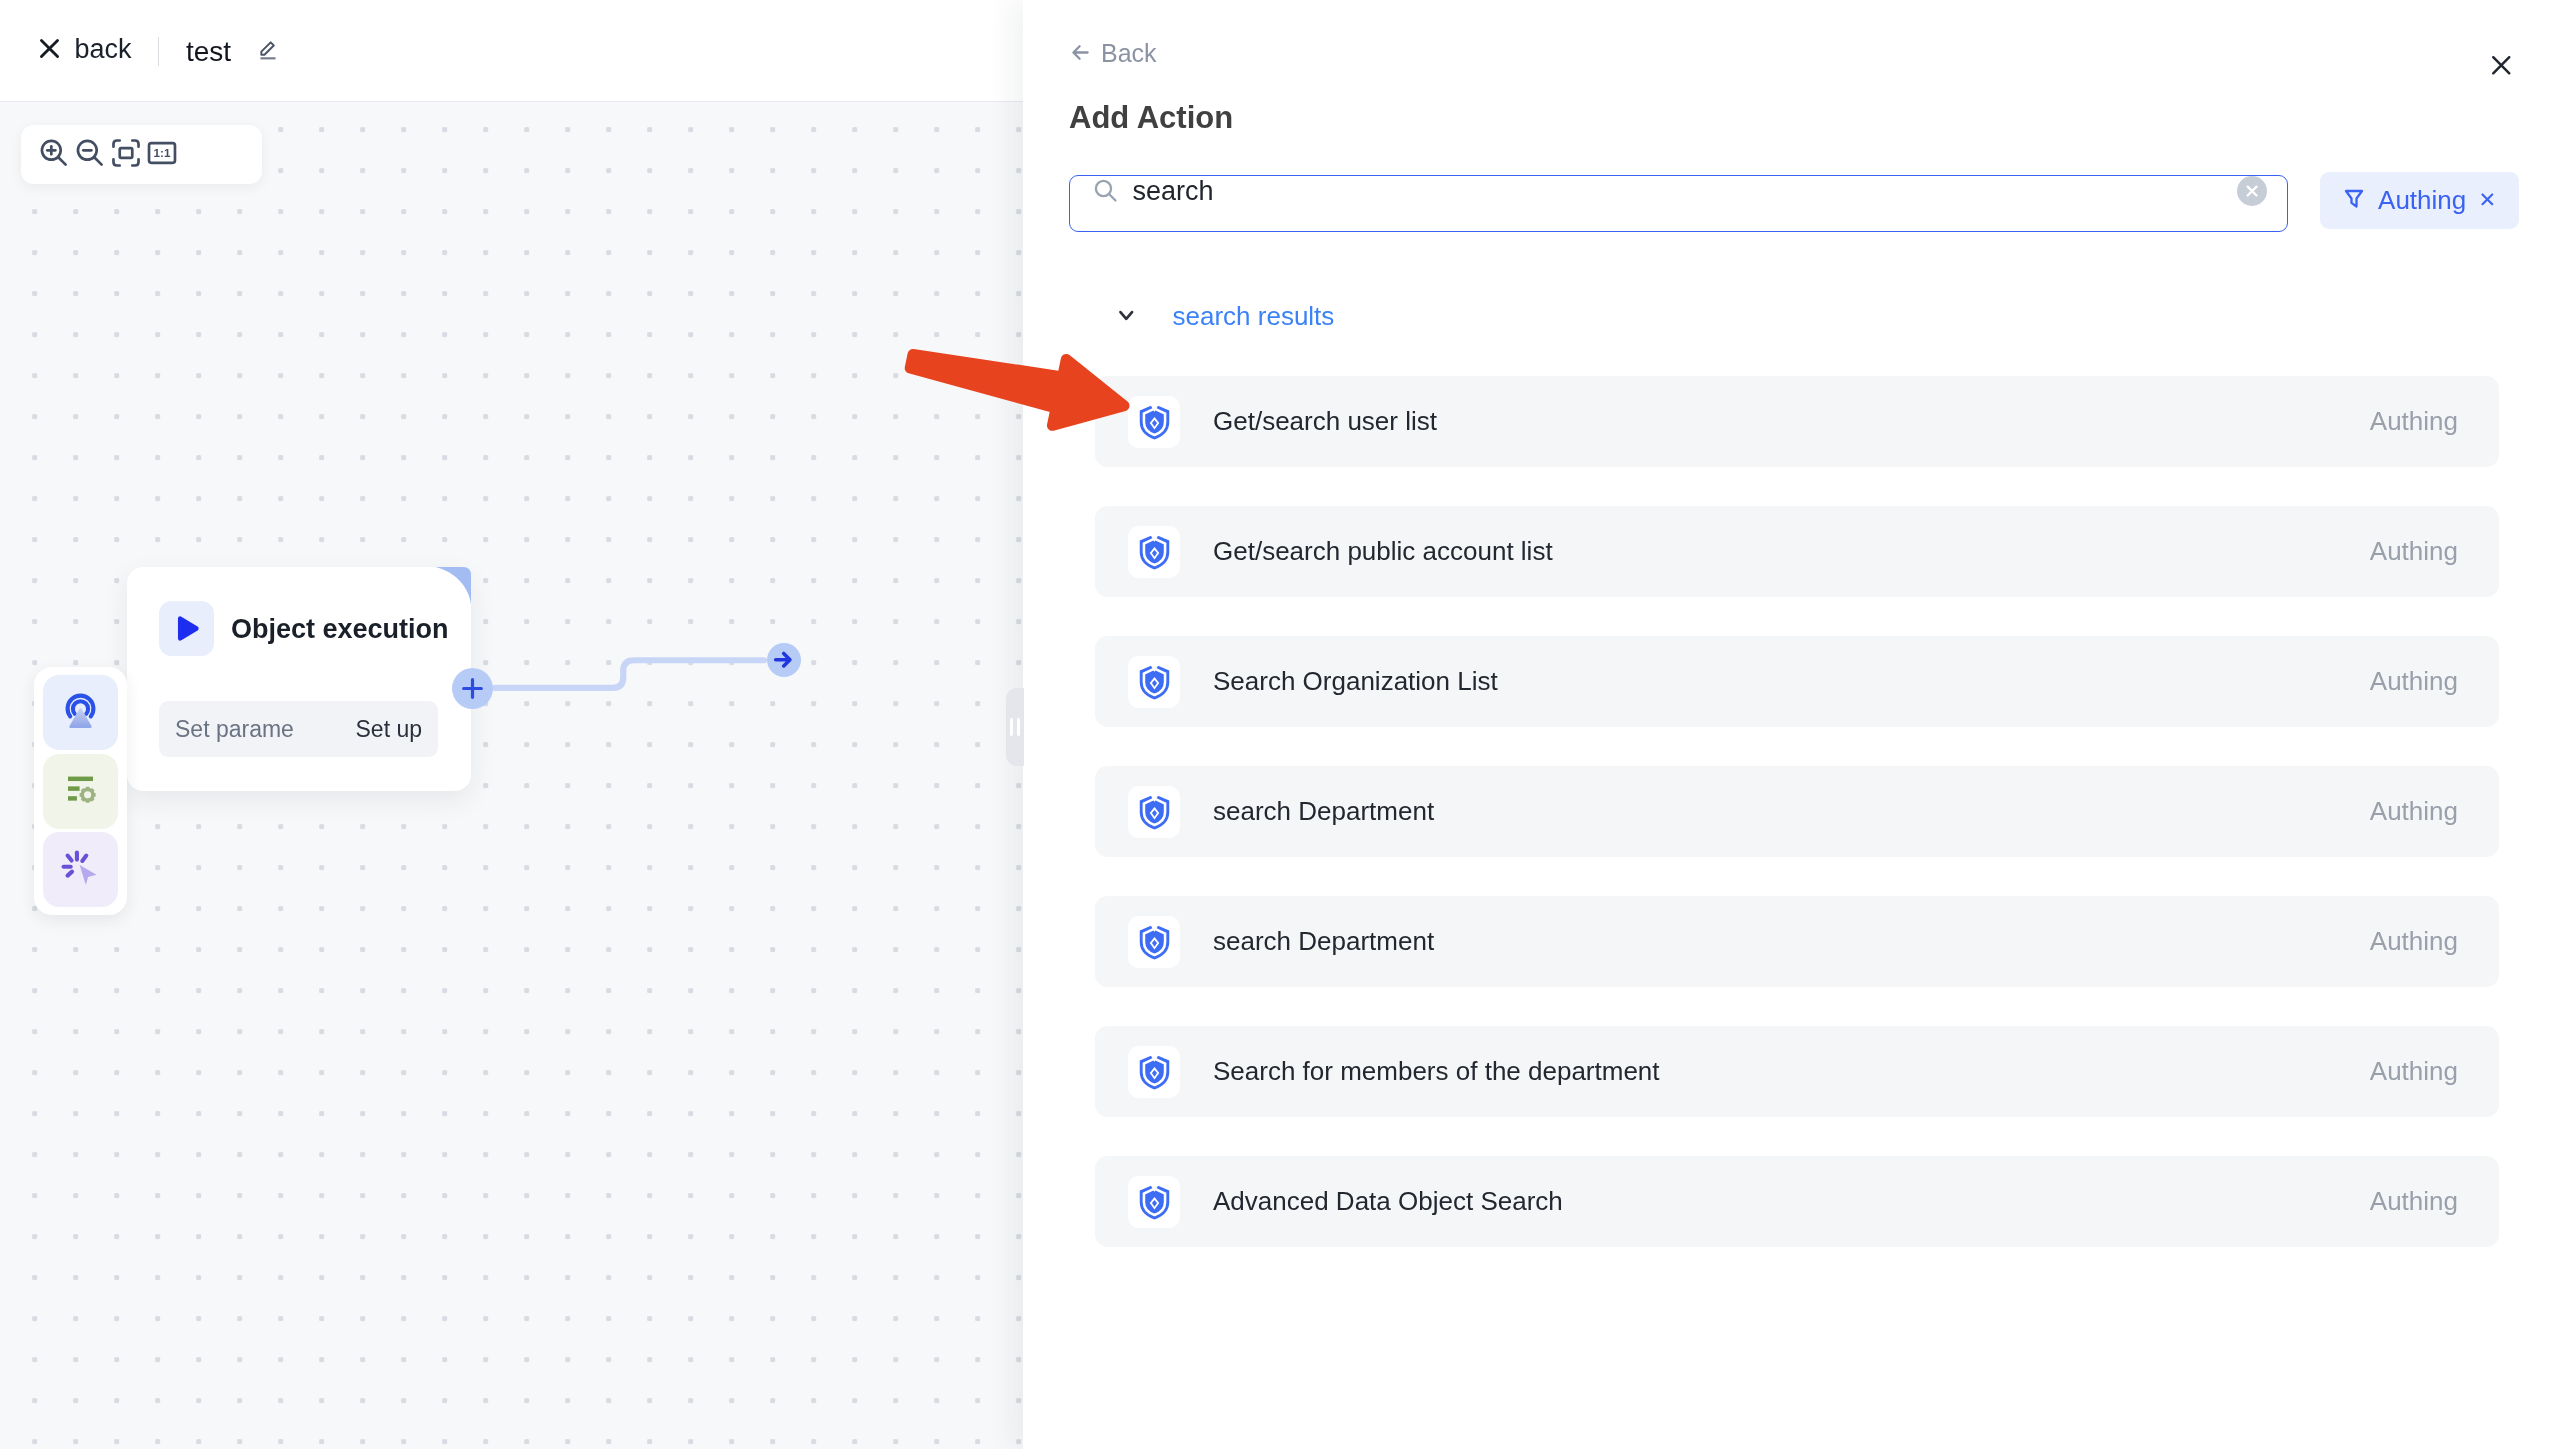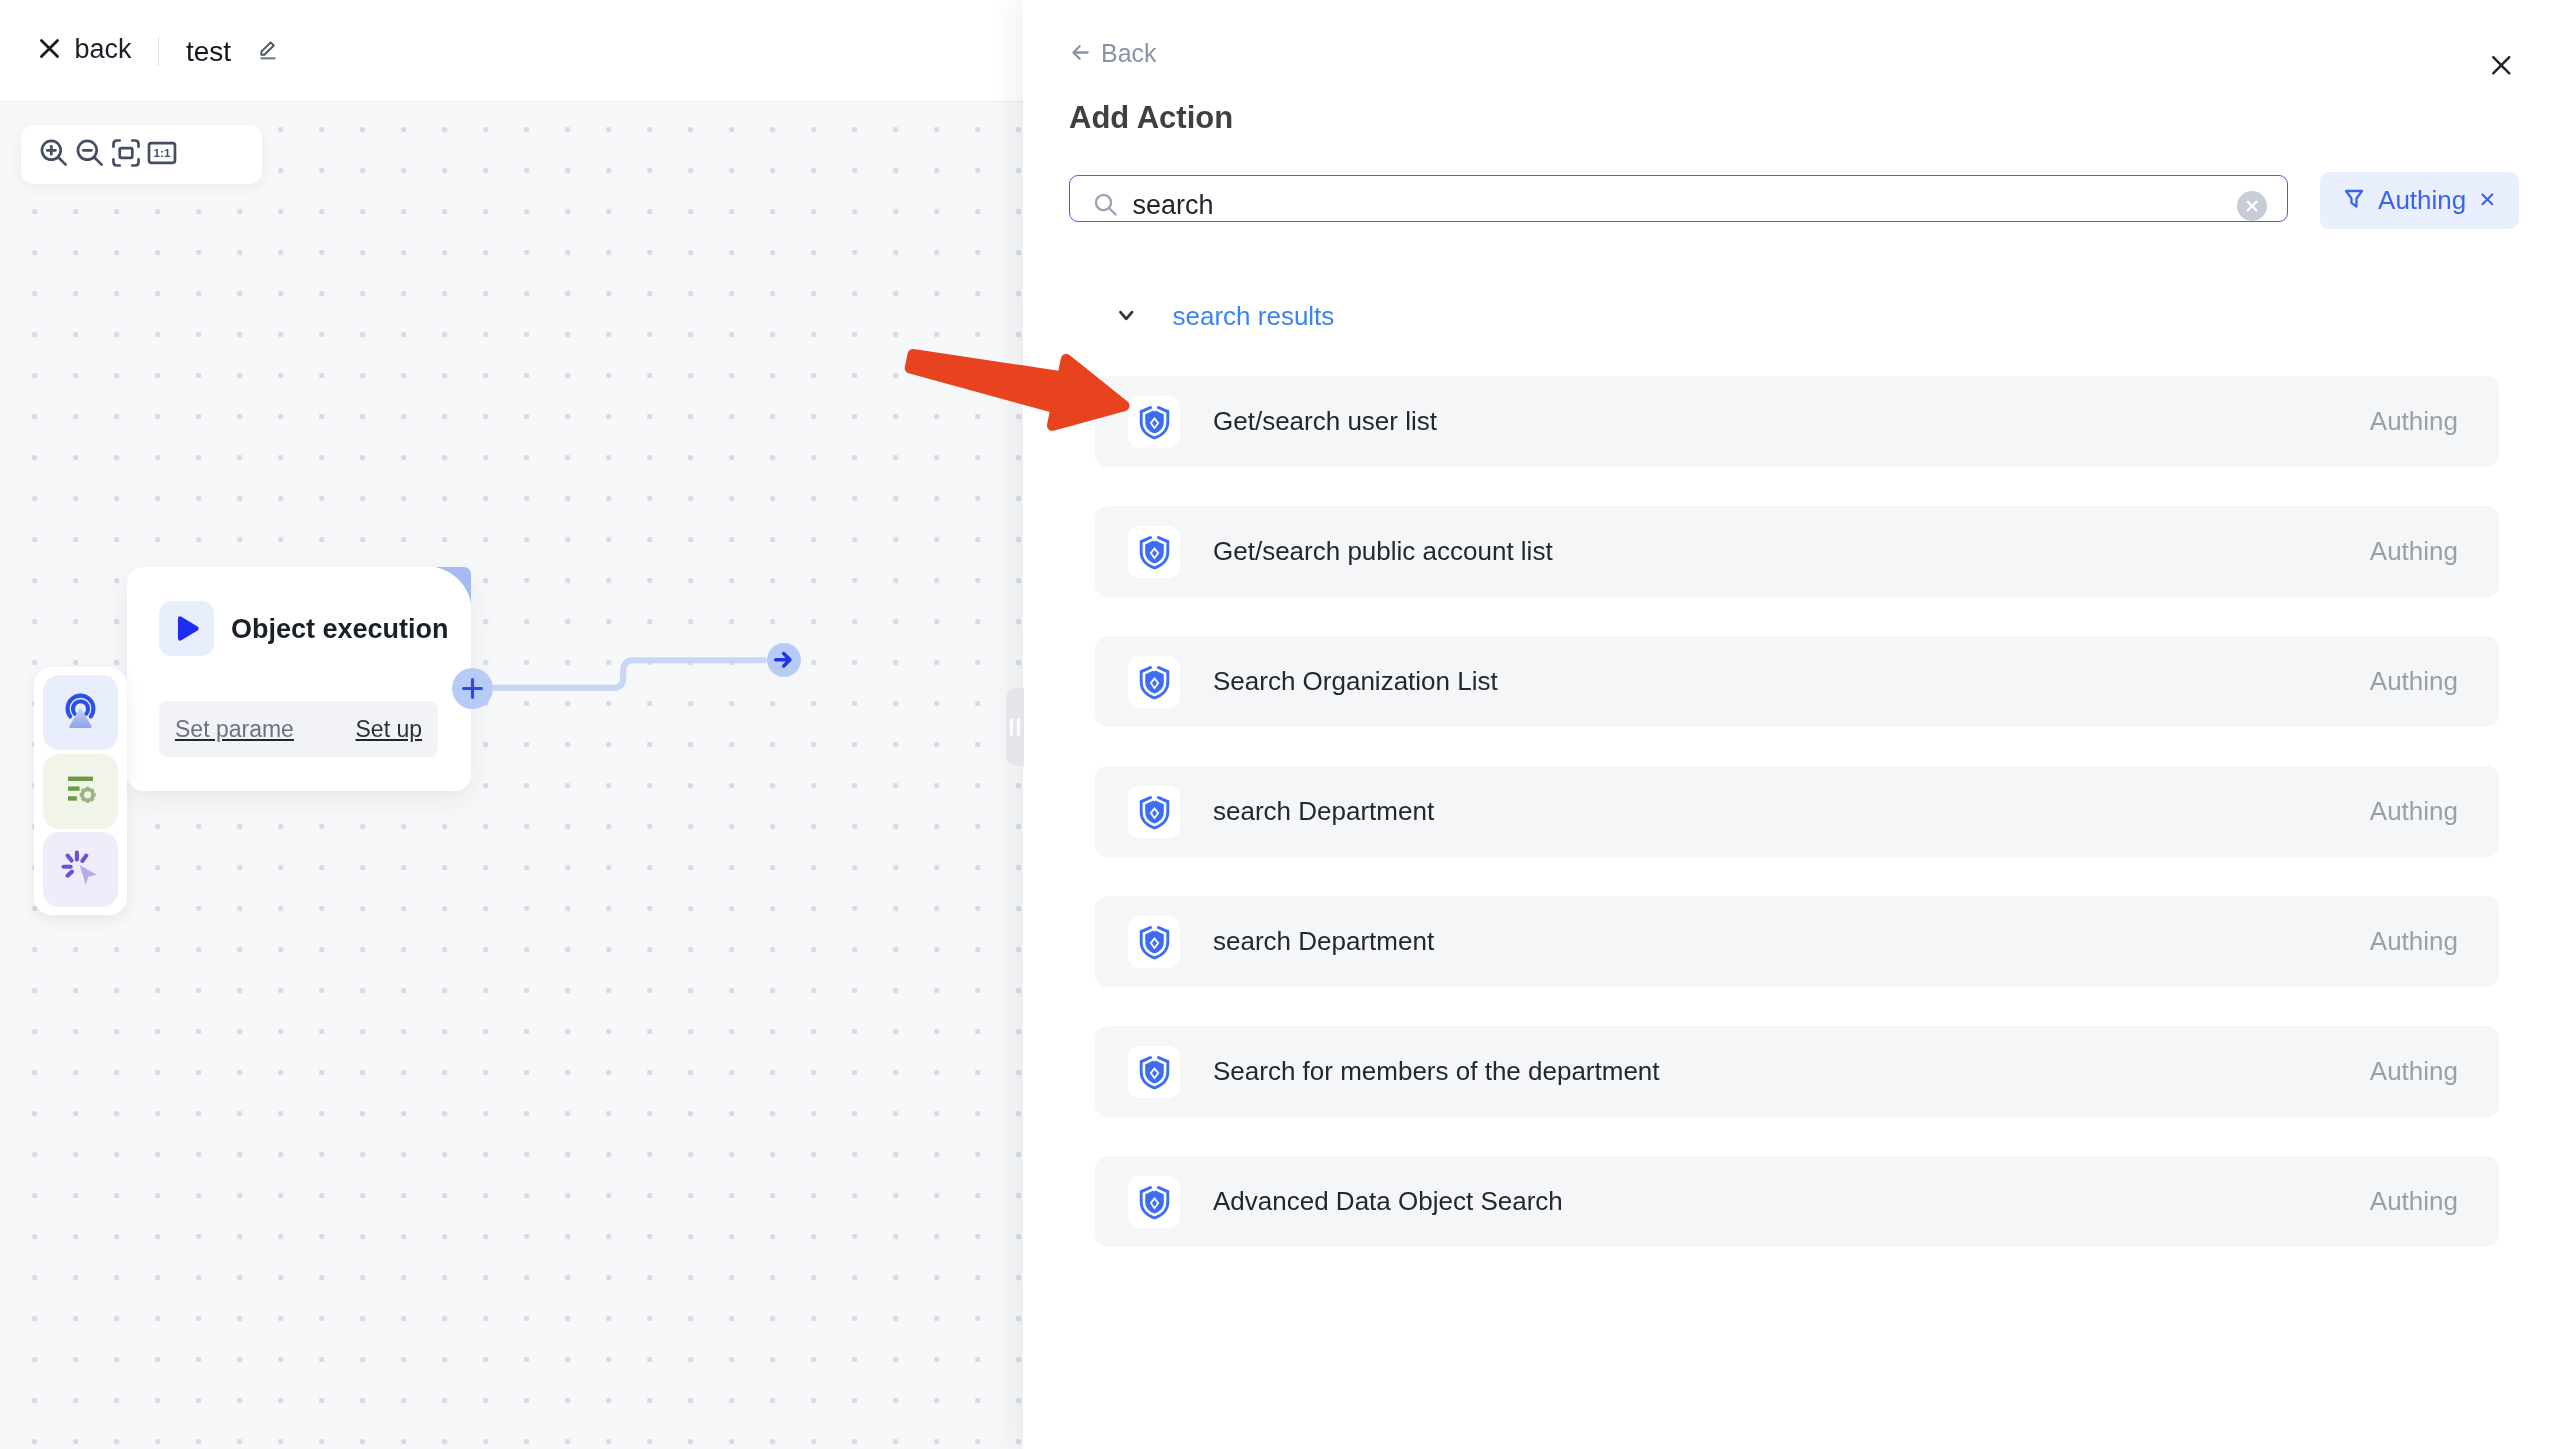--- a/index.html
+++ b/index.html
@@ -42,21 +42,21 @@
   }
   .node-fold { position: absolute; right: 0; top: 0; }
   .node-playbox {
     position: absolute; left: 32px; top: 34px; width: 55px; height: 55px;
     background: #e8eefb; border-radius: 12.5px; display: flex; align-items: center; justify-content: center;
   }
   .node-title { position: absolute; left: 104px; top: 47px; font-size: 27px; font-weight: 600; color: #1a2029; }
   .node-footer {
     position: absolute; left: 32px; top: 134px; width: 279px; height: 56px;
     background: #f1f3f6; border-radius: 9px; display: flex; align-items: center;
-    justify-content: space-between; padding: 0 16px; overflow: hidden; white-space: nowrap; text-decoration: underline;
+    justify-content: space-between; padding: 0 16px; overflow: hidden; white-space: nowrap;
   }
   .node-param { font-size: 23px; color: #6a7383; }
   .node-setup { font-size: 23px; color: #2b313c; font-weight: 500; cursor: pointer; }
 
   .connector-svg { position: absolute; left: 0; top: 0; width: 1023px; height: 1348px; pointer-events: none; }
   .port-circle {
     position: absolute; border-radius: 50%; background: #b7cbf7;
     display: flex; align-items: center; justify-content: center; cursor: pointer;
   }
   .port-plus  { left: 452px; top: 566px; width: 41px; height: 41px; }
@@ -83,23 +83,23 @@
     display: flex; align-items: center; justify-content: center; gap: 4.5px; cursor: col-resize;
   }
   .panel-handle i { display: block; width: 2.7px; height: 18px; background: #fff; border-radius: 1.8px; }
 
   .panel-back { position: absolute; left: 46px; top: 39px; display: flex; align-items: center; gap: 9px; cursor: pointer; }
   .panel-back-label { font-size: 25px; color: #8b93a3; }
   .panel-close { position: absolute; left: 1461px; top: 50px; width: 34px; height: 34px; display: flex; align-items: center; justify-content: center; cursor: pointer; }
   .panel-title { position: absolute; left: 46px; top: 100px; font-size: 31px; font-weight: 700; color: #404040; }
 
   .search-input {
-    position: absolute; left: 46px; top: 175px; width: 1219px; height: 47px;
+    position: absolute; left: 46px; top: 175px; width: 1219px; height: 57px;
     border: 1.8px solid #3a62f2; border-radius: 9px; background: #fff;
-    display: flex; align-items: flex-end; padding: 0 19.6px 0 21.4px; gap: 12.5px;
+    display: flex; align-items: flex-start; padding: 0 19.6px 0 21.4px; gap: 12.5px;
   }
   .search-input input {
     flex: 1; border: none; outline: none; font-size: 27px; color: #20252e;
     font-family: inherit; background: transparent;
   }
   .search-clear {
     width: 30px; height: 30px; border-radius: 50%; background: #c7cdd6;
     display: flex; align-items: center; justify-content: center; cursor: pointer; flex: none;
   }
   .filter-chip {

